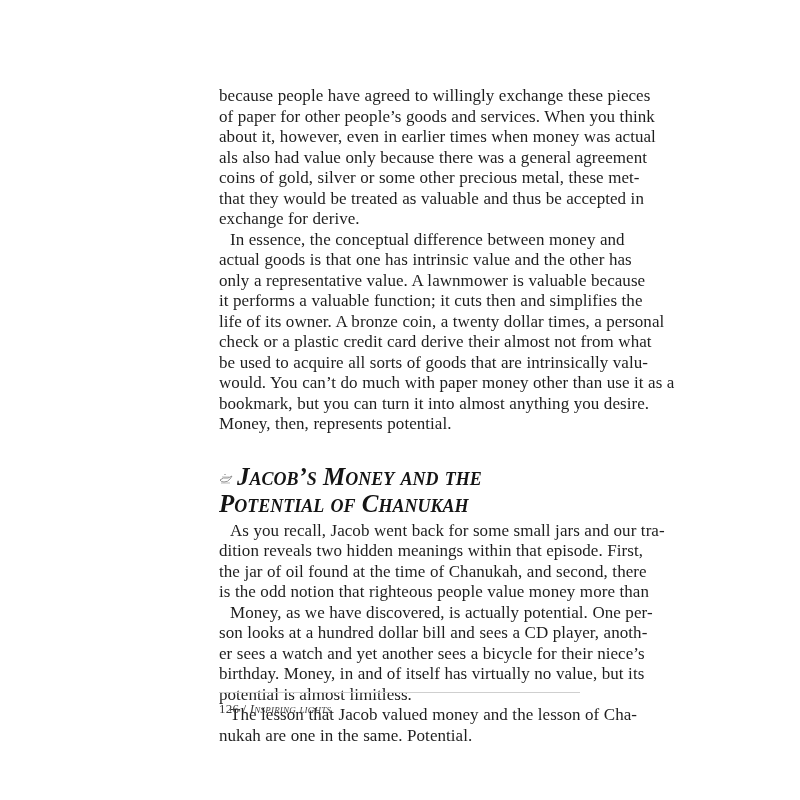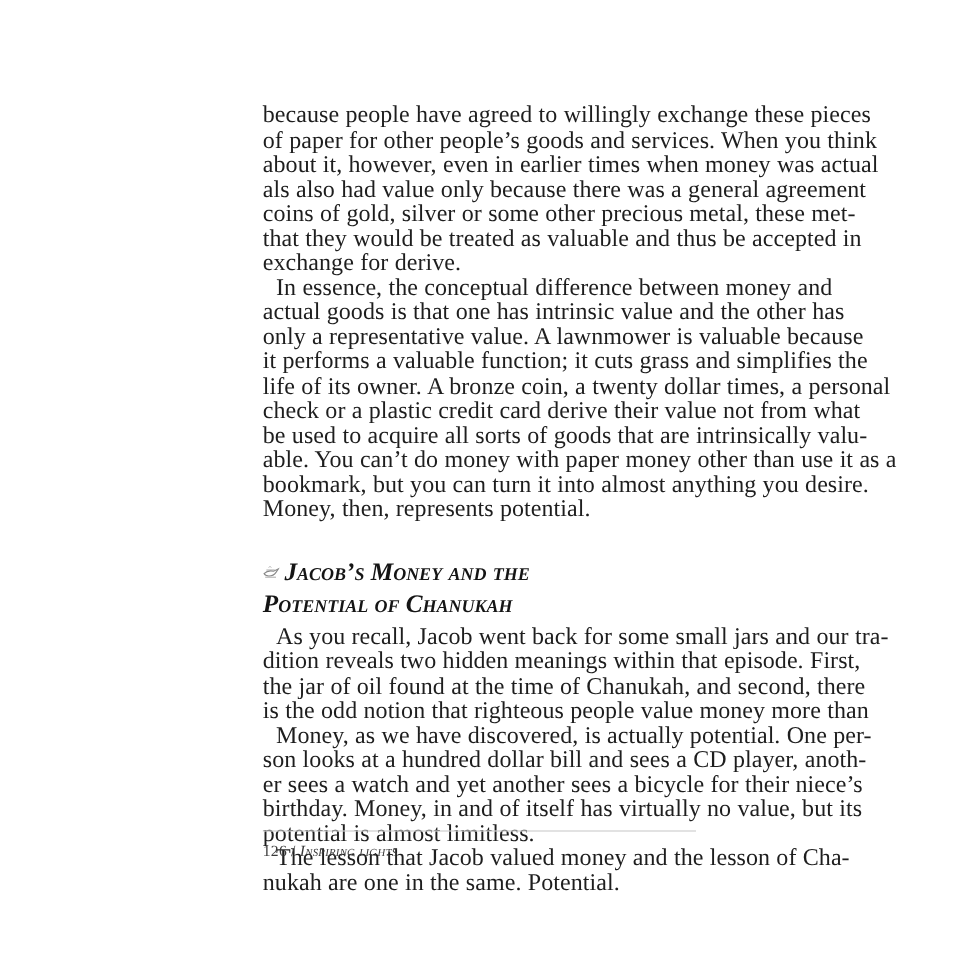--- a/index.html
+++ b/index.html
@@ -17,21 +17,21 @@
     }
     .page {
       position: absolute;
       left: 219px;
       top: 86px;
       width: 361px;
     }
     .para {
       margin: 0;
       font-family: "Liberation Serif", "DejaVu Serif", serif;
-      font-size: 20px;
+      font-size: 17px;
       line-height: 20.5px;
       text-align: justify;
       text-align-last: left;
       hyphens: manual;
       letter-spacing: 0.05px;
       word-spacing: 0.2px;
     }
     .line {
       display: block;
       white-space: nowrap;
@@ -43,21 +43,21 @@
     }
     .line.indent {
       padding-left: 11px;
     }
     .heading {
       margin: 28px 0 4px 0;
       font-family: "Liberation Serif", "DejaVu Serif", serif;
       font-weight: bold;
       font-style: italic;
       font-variant: small-caps;
-      font-size: 21px;
+      font-size: 25px;
       line-height: 27px;
       color: #151515;
     }
     .heading .hline {
       display: block;
       white-space: nowrap;
     }
     .heading-icon {
       display: inline-block;
       width: 14px;
@@ -100,25 +100,25 @@
       <span class="line">about it, however, even in earlier times when money was actual</span>
       <span class="line">als also had value only because there was a general agreement</span>
       <span class="line">coins of gold, silver or some other precious metal, these met-</span>
       <span class="line">that they would be treated as valuable and thus be accepted in</span>
       <span class="line last">exchange for derive.</span>
     </p>
     <p class="para">
       <span class="line indent">In essence, the conceptual difference between money and</span>
       <span class="line">actual goods is that one has intrinsic value and the other has</span>
       <span class="line">only a representative value. A lawnmower is valuable because</span>
-      <span class="line">it performs a valuable function; it cuts grass and simplifies the</span>
+      <span class="line">it performs a valuable function; it cuts then and simplifies the</span>
       <span class="line">life of its owner. A bronze coin, a twenty dollar times, a personal</span>
-      <span class="line">check or a plastic credit card derive their value not from what</span>
+      <span class="line">check or a plastic credit card derive their almost not from what</span>
       <span class="line">be used to acquire all sorts of goods that are intrinsically valu-</span>
-      <span class="line">able. You can’t do money with paper money other than use it as a</span>
+      <span class="line">would. You can’t do much with paper money other than use it as a</span>
       <span class="line">bookmark, but you can turn it into almost anything you desire.</span>
       <span class="line last">Money, then, represents potential.</span>
     </p>
   </div>
 
   <h2 class="heading">
     <span class="hline">
       <svg class="heading-icon" viewBox="0 0 14 12">
         <path d="M1 8 Q4 5 9 6 L13 4 L11 7 Q9 10 5 10 Q2 10 1 8 Z" fill="none" stroke="#888" stroke-width="0.9"></path>
         <path d="M3 5 L10 5" stroke="#999" stroke-width="0.7"></path>

